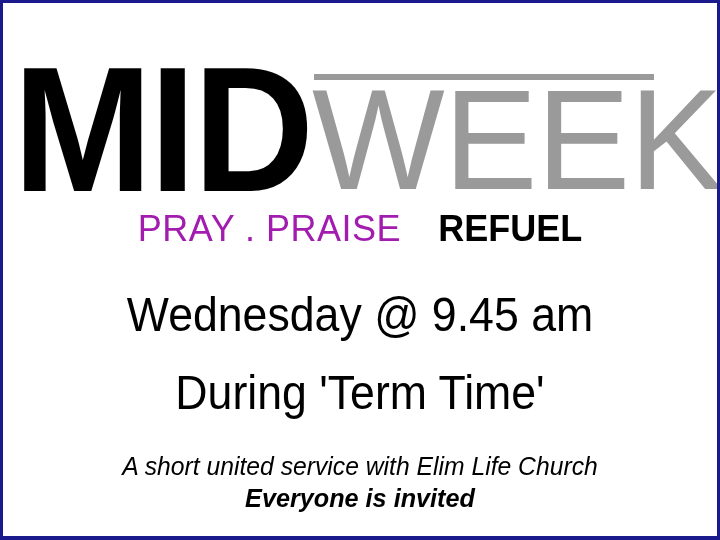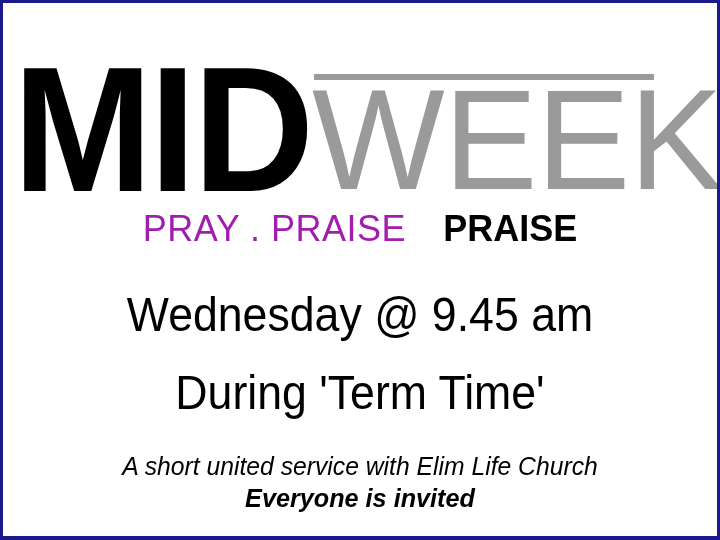--- a/index.html
+++ b/index.html
@@ -189,21 +189,21 @@
 
       <span class="logo-week-wrap">
         <span class="logo-week-bar"></span>
         <span class="logo-week">WEEK</span>
       </span>
     </div>
 
     <div class="logo-tagline">
       <span class="tag-pray">PRAY . PRAISE</span>
       <span class="tag-gap"></span>
-      <span class="tag-refuel">PRAISE</span>
+      <span class="tag-refuel">REFUEL</span>
     </div>
 
   </div>
 
   <div class="body-line line-day">Wednesday @ 9.45 am</div>
 
   <div class="body-line line-term">During 'Term Time'</div>
 
   <div class="footer-line line-service">A short united service with Elim Life Church</div>
 

